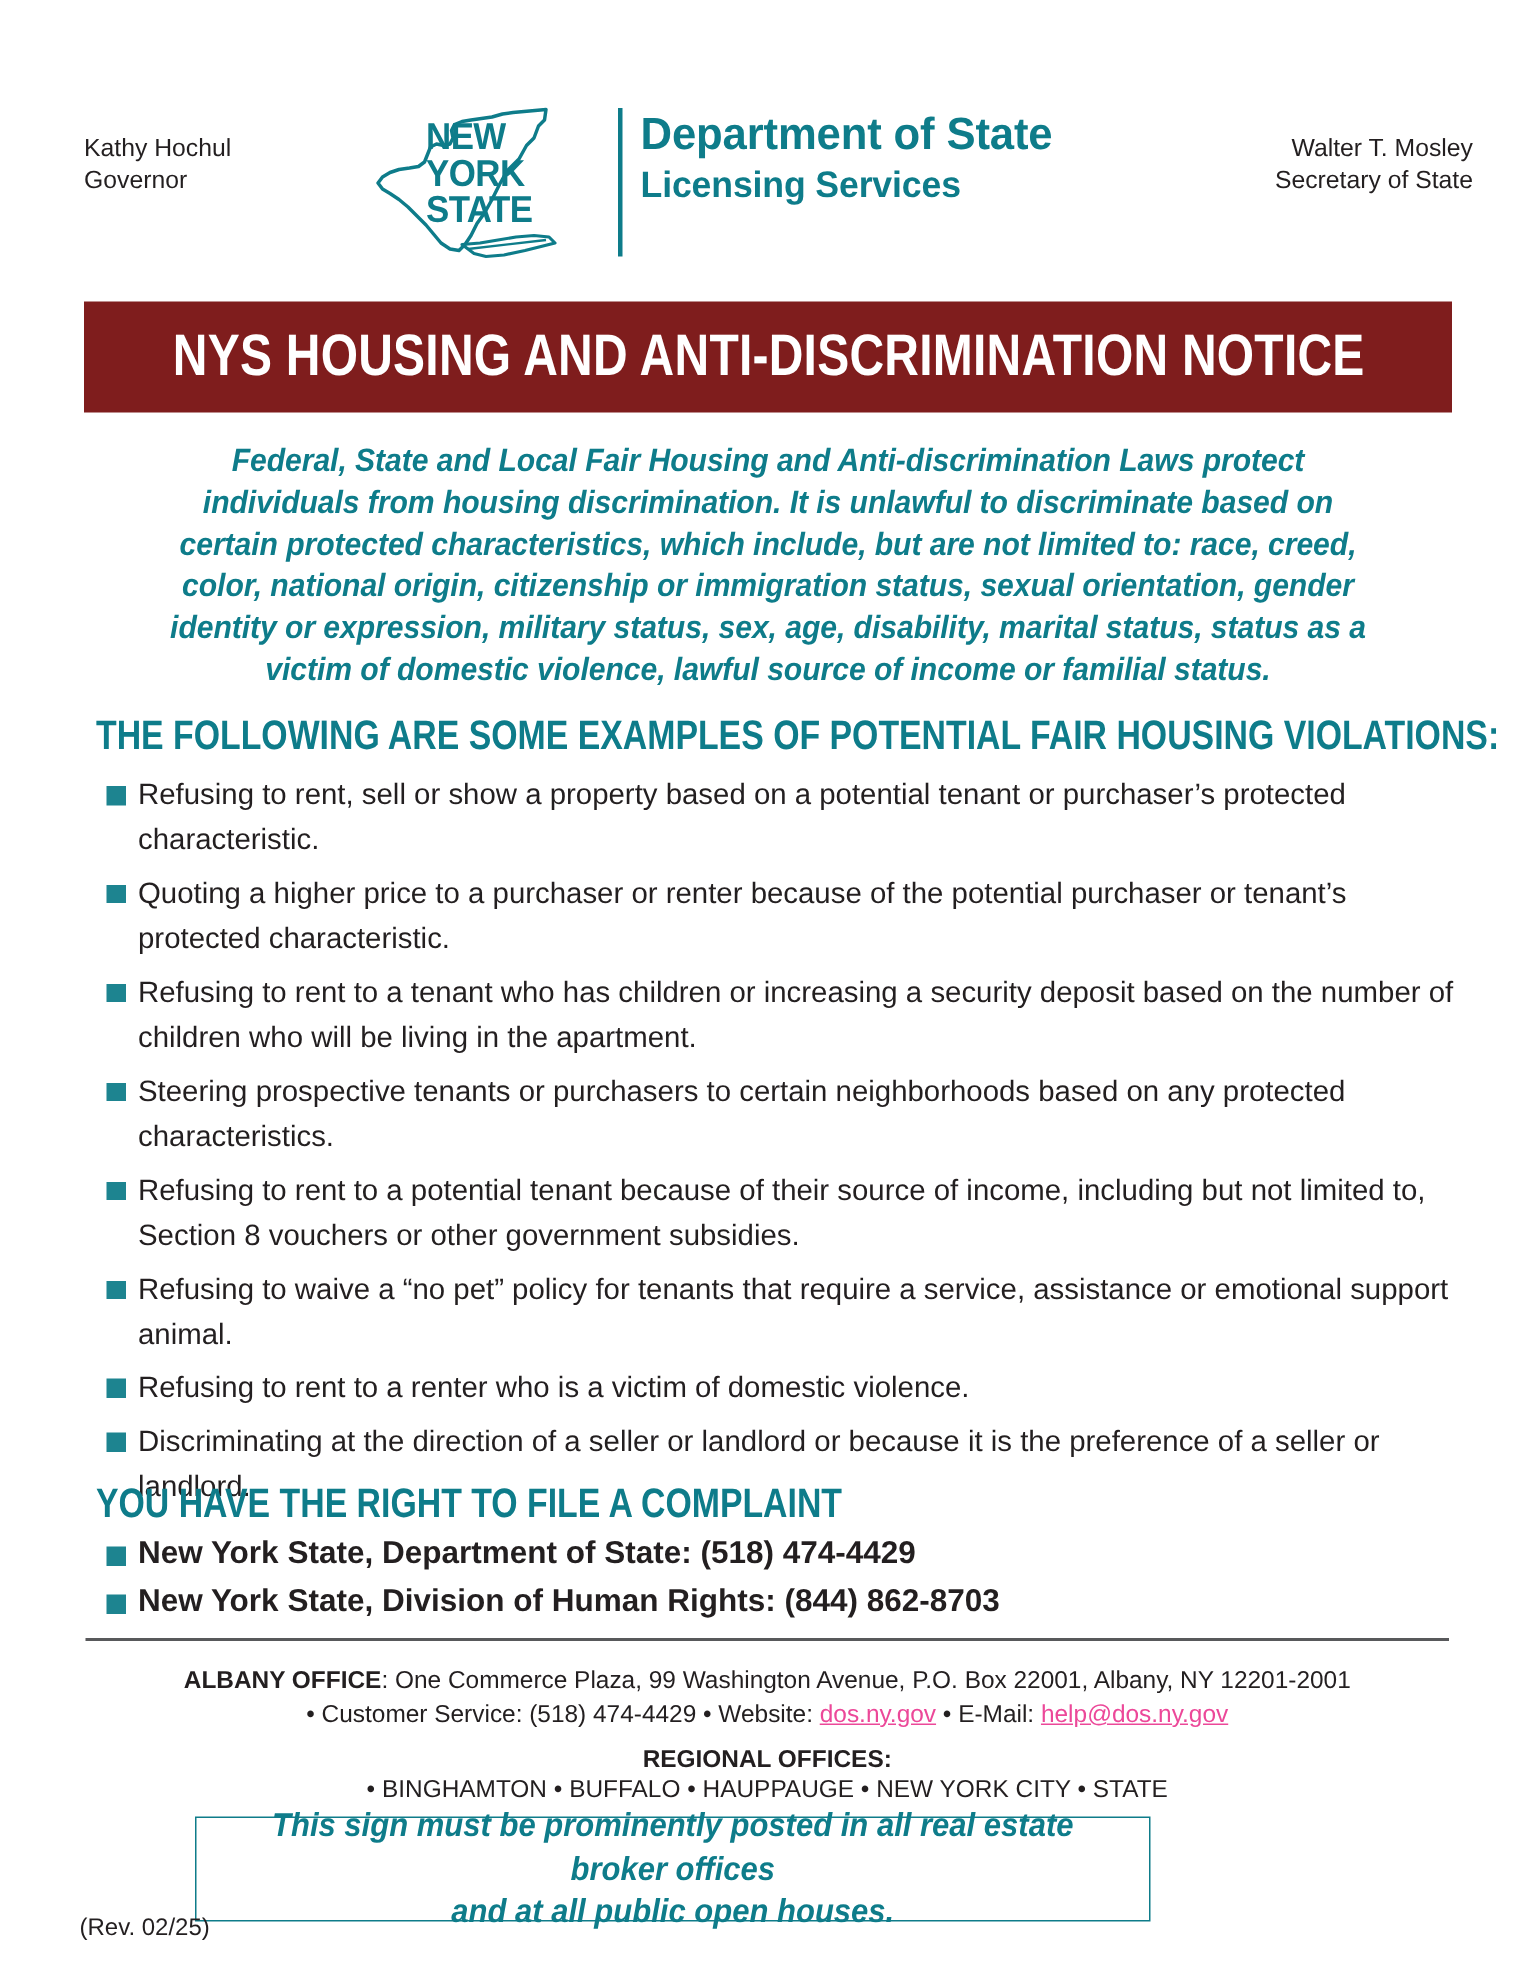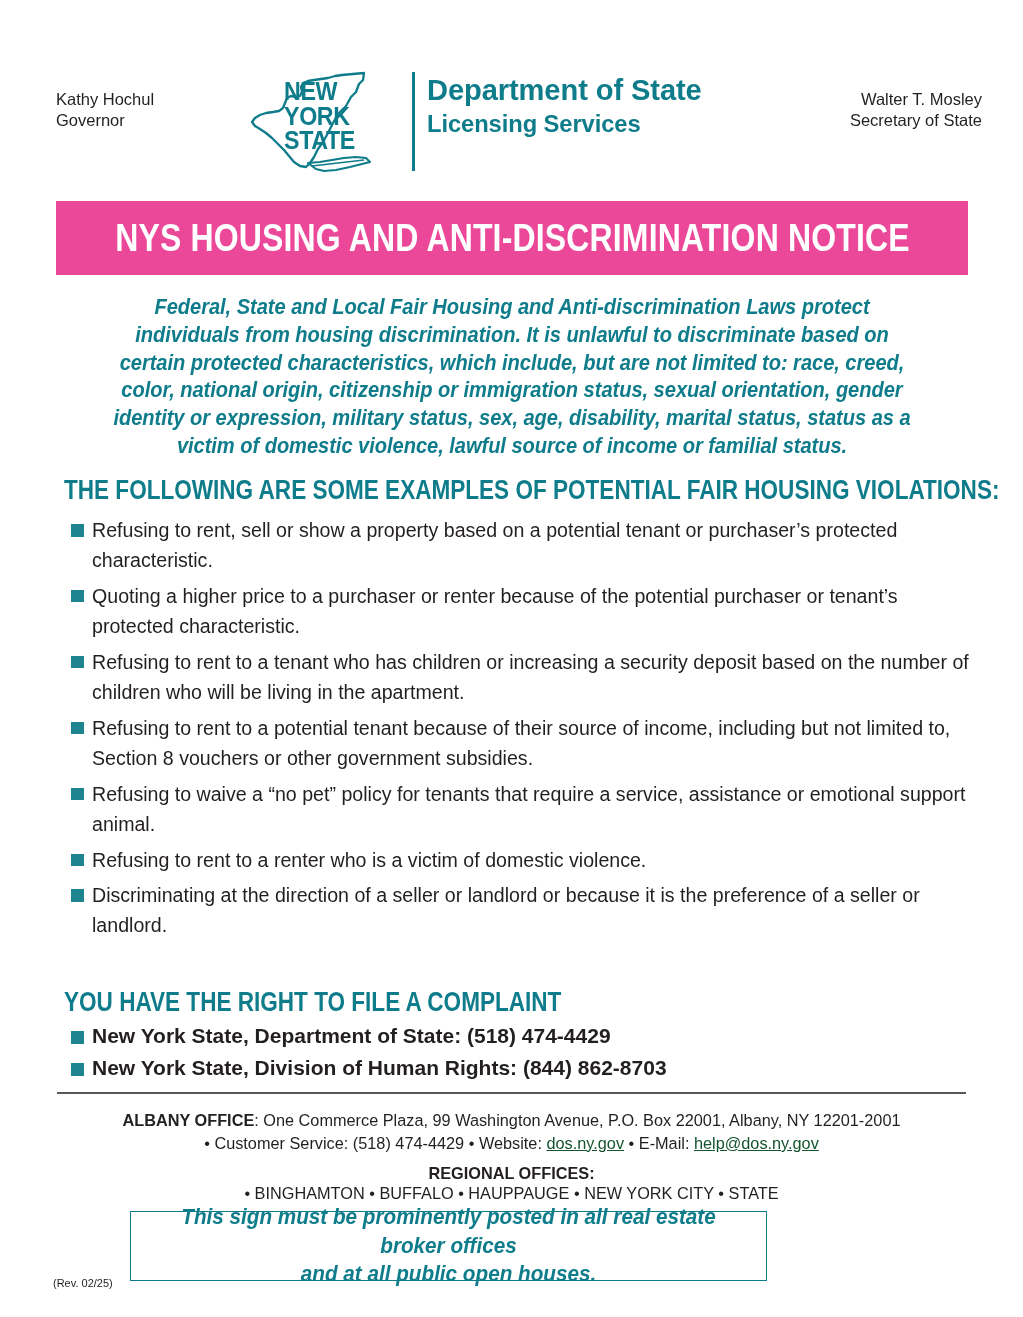--- a/index.html
+++ b/index.html
@@ -121,21 +121,21 @@
     color: #231f20;
   }
 
   
   .banner {
     position: absolute;
     left: 56px;
     top: 201px;
     width: 912px;
     height: 74px;
-    background: #ec4899;
+    background: #7f1d1d;
     display: flex;
     align-items: center;
     justify-content: center;
   }
   .banner-text {
     color: #ffffff;
     font-size: 39px;
     font-weight: bold;
     letter-spacing: 0.2px;
     font-stretch: condensed;
@@ -237,21 +237,21 @@
     color: #231f20;
     font-size: 16.3px;
     line-height: 23px;
   }
   #albany-line  { top: 1109px; }
   #contact-line { top: 1132px; }
   #regional-label { top: 1162px; font-weight: bold; }
   #regional-cities { top: 1182px; }
   .bold { font-weight: bold; }
   .link {
-    color: #14532d;
+    color: #ec4899;
   }
 
   
   .notice-box {
     position: absolute;
     left: 130px;
     top: 1211px;
     width: 637px;
     height: 70px;
     border: 1.6px solid #0e7c8a;
@@ -268,21 +268,21 @@
     line-height: 28.5px;
     text-align: center;
     transform: scaleX(0.94);
     transform-origin: center center;
     white-space: pre-line;
   }
   .rev {
     position: absolute;
     left: 53px;
     top: 1277px;
-    font-size: 11px;
+    font-size: 16px;
     color: #231f20;
   }
 </style>
 </head>
 <body>
 
 <div class="page">
 
   <div class="header">
 
@@ -325,20 +325,24 @@
     <li class="bitem">
       <span class="bsq"></span>
       <span>Quoting a higher price to a purchaser or renter because of the potential purchaser or tenant’s protected characteristic.</span>
     </li>
     <li class="bitem">
       <span class="bsq"></span>
       <span>Refusing to rent to a tenant who has children or increasing a security deposit based on the number of children who will be living in the apartment.</span>
     </li>
     <li class="bitem">
       <span class="bsq"></span>
+      <span>Steering prospective tenants or purchasers to certain neighborhoods based on any protected characteristics.</span>
+    </li>
+    <li class="bitem">
+      <span class="bsq"></span>
       <span>Refusing to rent to a potential tenant because of their source of income, including but not limited to, Section 8 vouchers or other government subsidies.</span>
     </li>
     <li class="bitem">
       <span class="bsq"></span>
       <span>Refusing to waive a “no pet” policy for tenants that require a service, assistance or emotional support animal.</span>
     </li>
     <li class="bitem">
       <span class="bsq"></span>
       <span>Refusing to rent to a renter who is a victim of domestic violence.</span>
     </li>

